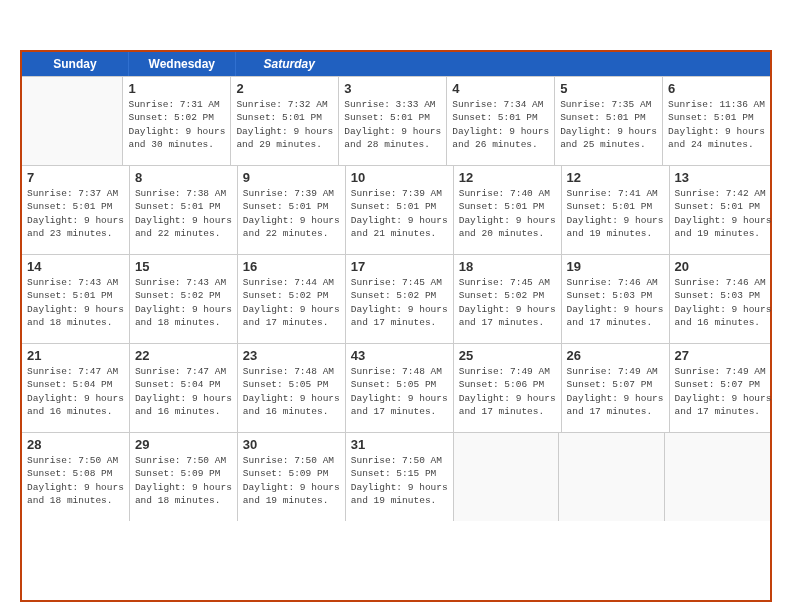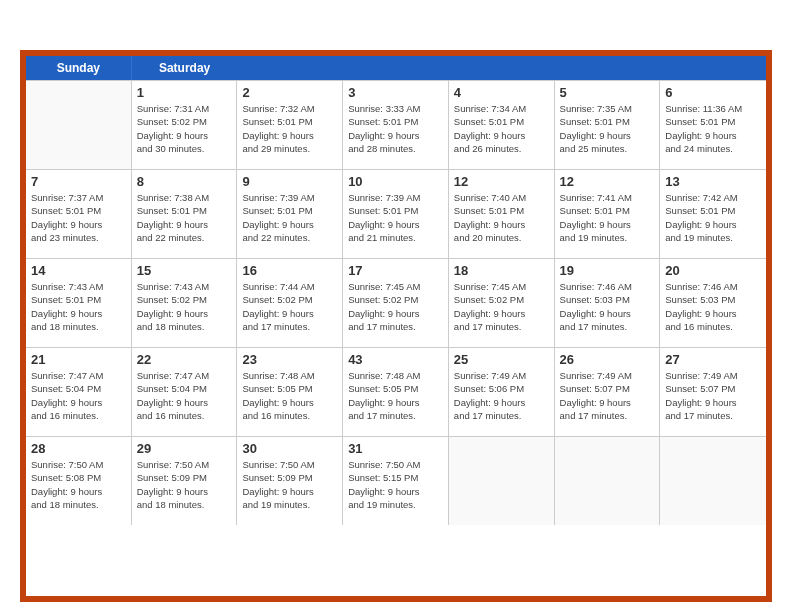--- a/index.html
+++ b/index.html
@@ -46,36 +46,36 @@
       font-size: 32px;
       font-weight: bold;
       color: #333;
     }
     .location {
       font-size: 14px;
       color: #555;
     }
     .calendar {
       flex: 1;
-      border: 6px solid #c2410c;
+      border: 2px solid #c2410c;
     }
     .cal-header-row {
       display: grid;
       grid-template-columns: repeat(7, 1fr);
       background: #2060c0;
     }
     .cal-header-cell {
       color: #fff;
       font-size: 12px;
       font-weight: bold;
       padding: 5px 6px;
       text-align: center;
       border-right: 1px solid #3070d0;
     }
-    .cal-header-cell:last-child { border-right: none; }
+    .cal-header-cell:last-child { border-right: none; font-style: italic; }
     .cal-body {
       display: flex;
       flex-direction: column;
     }
     .cal-row {
       display: grid;
       grid-template-columns: repeat(7, 1fr);
       border-top: 1px solid #ccc;
       flex: 1;
     }
@@ -90,20 +90,21 @@
     .day-num {
       font-size: 13px;
       font-weight: bold;
       color: #333;
       margin-bottom: 2px;
     }
     .day-info {
       font-size: 9.5px;
       color: #444;
       line-height: 1.4;
+      font-family: Liberation Mono, monospace;
     }
     .day-info div { white-space: nowrap; }
   </style>
 </head>
 <body>
 
 <div class="page">
   <div class="header">
     <div class="logo">
       <svg class="logo-icon" viewBox="0 0 22 22"></svg>
@@ -114,20 +115,21 @@
     </div>
     <div class="title-block">
       <div class="month-title"></div>
       <div class="location"></div>
     </div>
   </div>
 
   <div class="calendar">
     <div class="cal-header-row">
     <div class="cal-header-cell">Sunday</div>
+        <div class="cal-header-cell">Wednesday</div>
         <div class="cal-header-cell">Saturday</div>
       </div>
     <div class="cal-body">
     <div class="cal-row">
           <div class="cal-cell empty"></div>
           <div class="cal-cell">
             <div class="day-num">1</div>
             <div class="day-info">
               <div>Sunrise: 7:31 AM</div>
               <div>Sunset: 5:02 PM</div>

